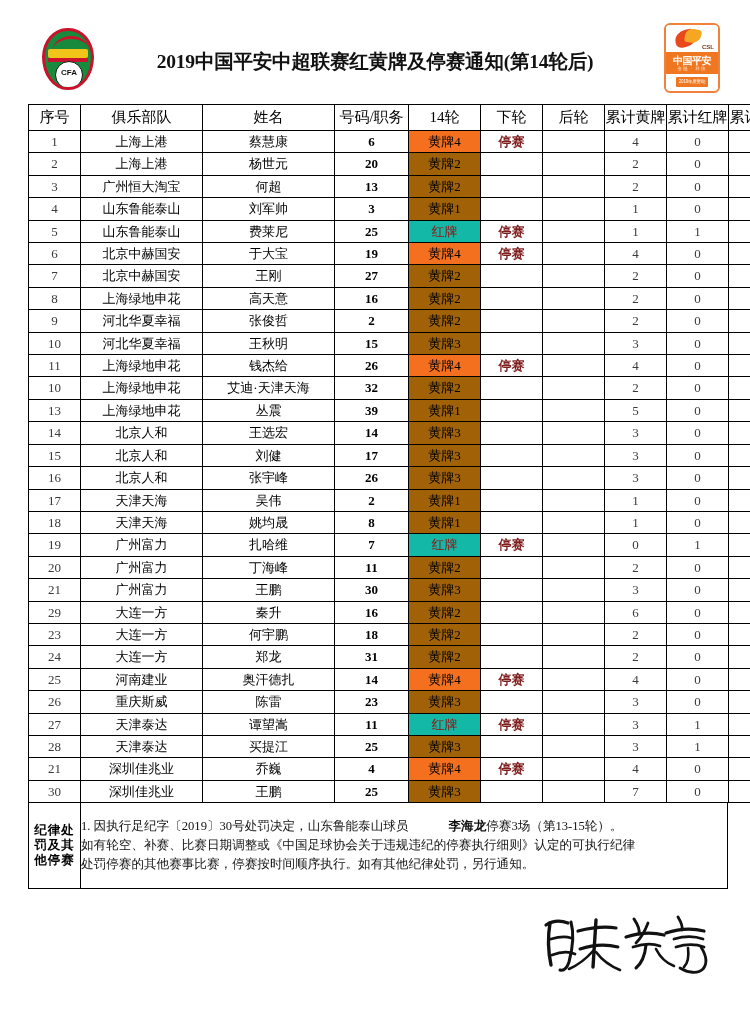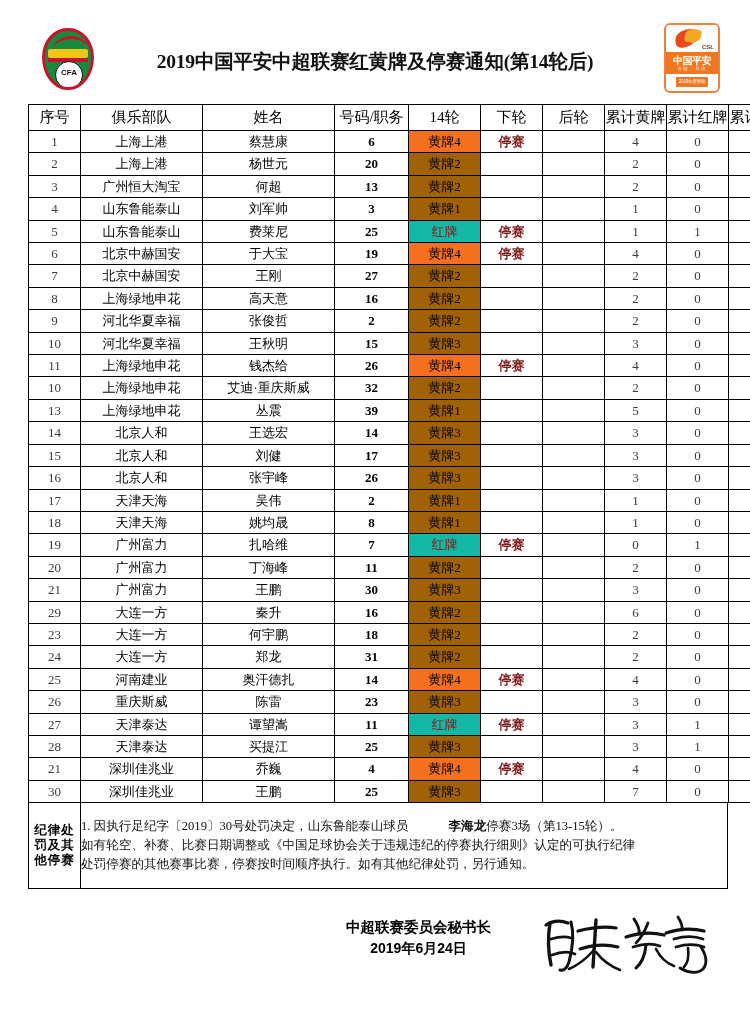--- a/index.html
+++ b/index.html
@@ -415,21 +415,21 @@
             <td class="card-orange">黄牌4</td>
             <td class="susp">停赛</td>
             <td></td>
             <td class="total">4</td>
             <td class="total">0</td>
             <td class="total">1</td>
           </tr>
           <tr>
             <td class="idx">10</td>
             <td>上海绿地申花</td>
-            <td>艾迪·重庆斯威</td>
+            <td>艾迪·天津天海</td>
             <td class="numbold">32</td>
             <td class="card-yellow">黄牌2</td>
             <td class="susp"></td>
             <td></td>
             <td class="total">2</td>
             <td class="total">0</td>
             <td class="total">0</td>
           </tr>
           <tr>
             <td class="idx">13</td>
@@ -660,24 +660,20 @@
           </div>
           <div class="note-line">如有轮空、补赛、比赛日期调整或《中国足球协会关于违规违纪的停赛执行细则》认定的可执行纪律</div>
           <div class="note-line">处罚停赛的其他赛事比赛，停赛按时间顺序执行。如有其他纪律处罚，另行通知。</div>
         </td>
       </tr>
     </tbody>
       </table>
   </div>
 
   <div class="sign-area">
-    <div class="sign-text">
-      <div>中超联赛委员会秘书长</div>
-      <div class="sign-date">2019年6月24日</div>
-    </div>
     <svg class="signature" viewBox="0 0 180 72">
       <g fill="none" stroke="#111" stroke-linecap="round" stroke-linejoin="round">
         <path d="M8 18 C14 14, 22 13, 30 16" stroke-width="3.2"></path>
         <path d="M12 16 C10 28, 10 44, 13 58" stroke-width="3.4"></path>
         <path d="M13 32 C20 30, 27 29, 33 31" stroke-width="2.8"></path>
         <path d="M14 48 C22 45, 30 44, 37 47" stroke-width="2.8"></path>
         <path d="M33 15 C36 26, 35 40, 31 55 C29 61, 26 64, 22 63" stroke-width="3"></path>
         <path d="M40 24 C52 21, 66 19, 78 21" stroke-width="3.2"></path>
         <path d="M58 13 C57 28, 56 44, 55 60" stroke-width="3.4"></path>
         <path d="M42 42 C54 38, 68 37, 80 40" stroke-width="3"></path>

